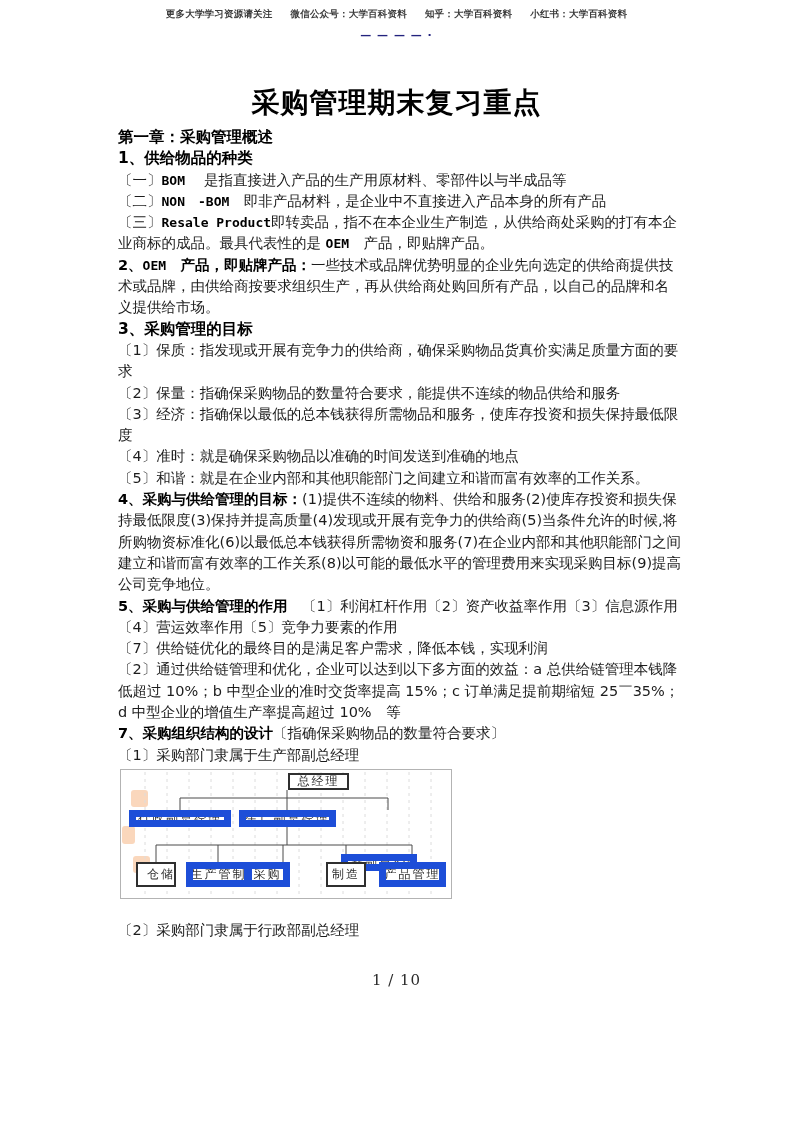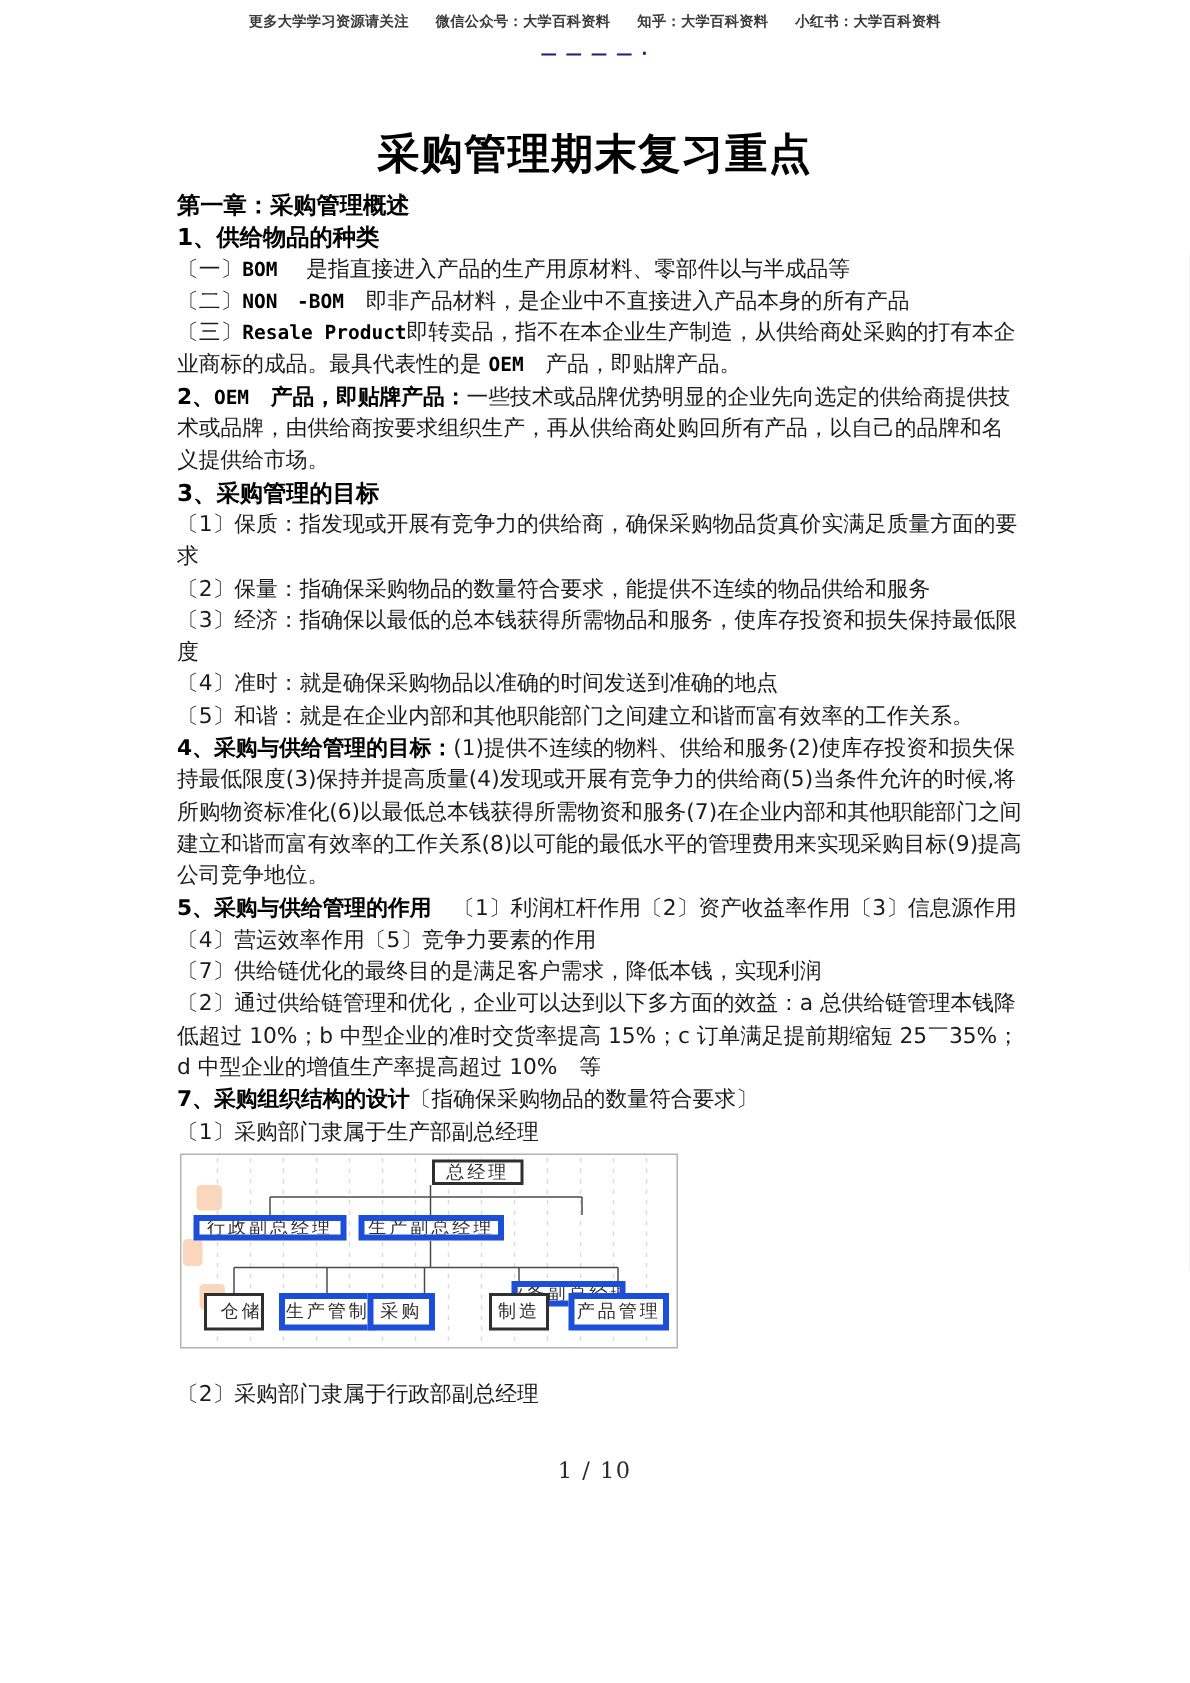--- a/index.html
+++ b/index.html
@@ -24,21 +24,21 @@
   .para.sec-head{font-size:15.5px;}
   .seg-bold{font-weight:700;color:#000;}
   .seg-latin{font-family:"DejaVu Sans Mono","Liberation Mono",monospace;
              font-weight:700;font-size:13px;color:#000;}
 
   
   .chart{position:relative;width:330px;height:128px;margin:3px 0 21px 2px;
          border:1px solid #b3b3b3;background:#fff;
          font-family:"DejaVu Serif","Liberation Serif",serif;}
   .chart svg{position:absolute;left:0;top:0;}
-  .cbox{position:absolute;box-sizing:border-box;border:4px solid #1d4ed8;background:#fff;
+  .cbox{position:absolute;box-sizing:border-box;border:7px solid #1d4ed8;background:#fff;
         display:flex;align-items:center;justify-content:center;
         font-size:12px;letter-spacing:2px;color:#2e2e2e;white-space:nowrap;overflow:hidden;}
   .cbox.dark{border-color:#2f2f2f;border-width:2px;}
   .wm{position:absolute;background:rgba(243,150,80,0.38);border-radius:3px;}
 
   
   .footer{position:absolute;top:971px;left:0;width:100%;text-align:center;
           font-family:"DejaVu Serif","Liberation Serif",serif;
           font-size:15px;color:#2b2b2b;letter-spacing:1px;}
 </style>

